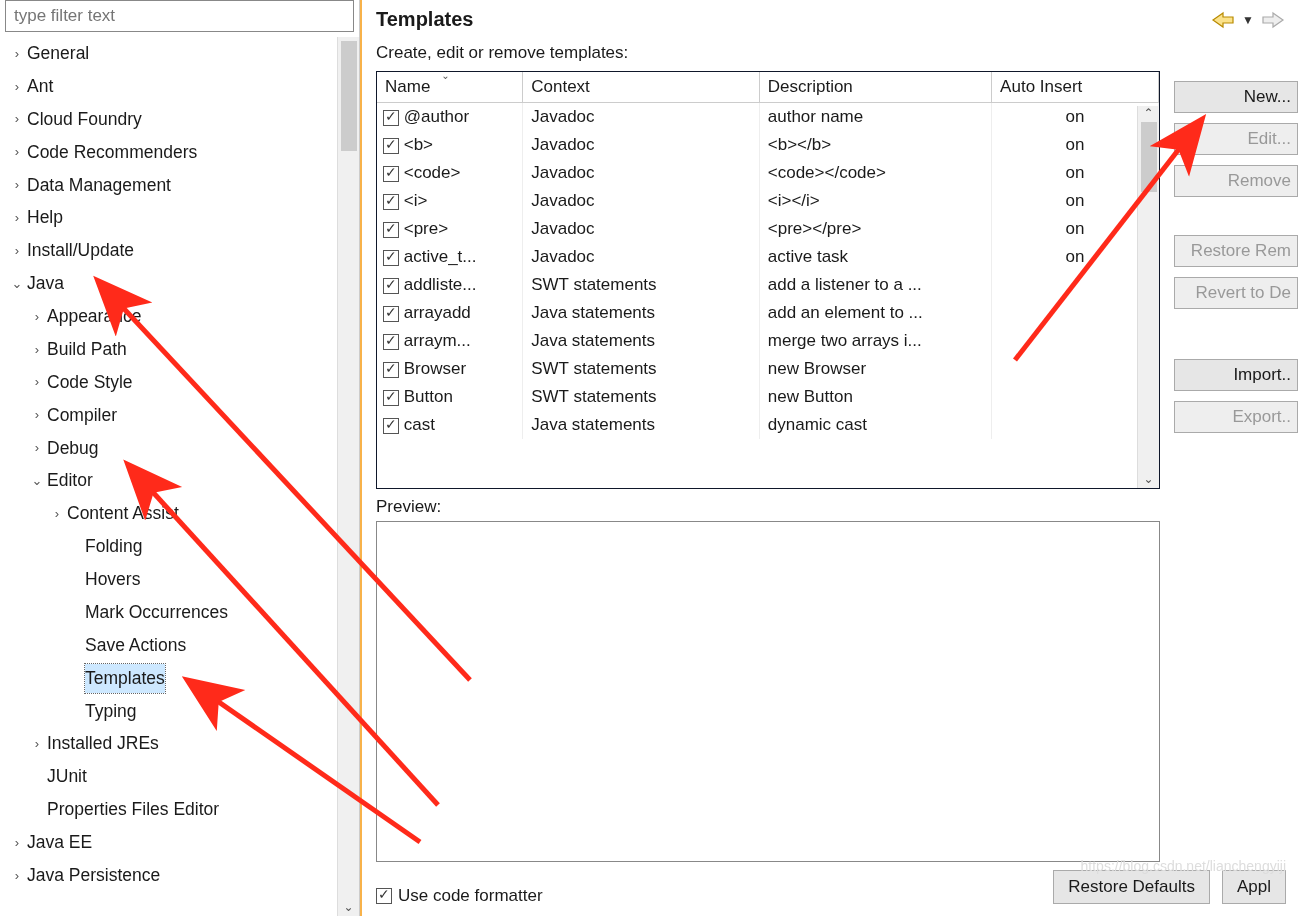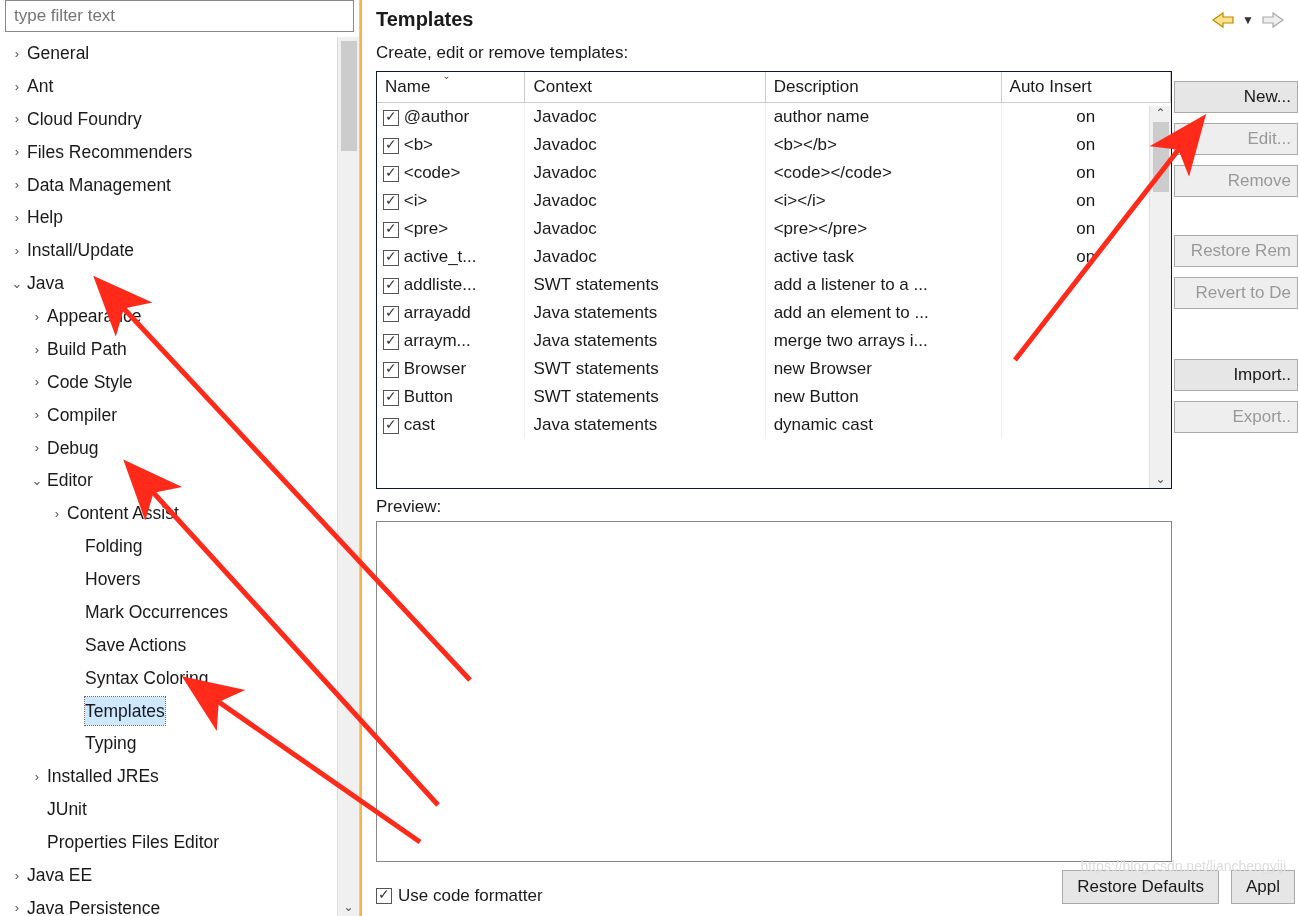--- a/index.html
+++ b/index.html
@@ -18,21 +18,21 @@
 .indent-1 { padding-left: 10px; }
 .indent-2 { padding-left: 30px; }
 .indent-3 { padding-left: 50px; }
 .indent-4 { padding-left: 68px; }
 .tree-item.selected .label { background:#cde8ff; outline:1px dotted #666; }
 .right-pane { flex:1; display:flex; flex-direction:column; padding: 0 0 0 0; position:relative; border-left:2px solid #f8b24a; }
 .right-header { display:flex; align-items:center; padding:8px 12px 12px 14px; }
 .right-header h2 { font-size:20px; font-weight:bold; flex:1; }
 .nav-icons { display:flex; align-items:center; gap:6px; }
 .nav-icons svg { display:block; }
-.right-body { flex:1; display:flex; padding:0 0 0 14px; gap:2px; overflow:hidden; }
+.right-body { flex:1; display:flex; padding:0 0 0 14px; gap:14px; overflow:hidden; }
 .center-col { flex:1; display:flex; flex-direction:column; min-width:0; }
 .instructions { font-size:17px; padding-bottom:8px; }
 .table-box { border:1px solid #0f172a; height:418px; position:relative; background:#fff; overflow:hidden; }
 table { border-collapse:collapse; width:100%; table-layout:fixed; }
 th { text-align:left; font-weight:normal; border:1px solid #ccc; border-top:none; border-left:none; padding:5px 8px; background:#fff; font-size:17px; position:relative; }
 th:first-child { border-left:none; }
 td { border-right:1px solid #eee; padding:4px 8px; font-size:17px; white-space:nowrap; overflow:hidden; text-overflow:ellipsis; }
 td.auto { text-align:center; }
 .chk { display:inline-block; width:16px; height:16px; border:1px solid #555; position:relative; vertical-align:middle; background:#fff; }
 .chk.checked::after { content:"✓"; position:absolute; left:1px; top:-3px; font-size:14px; color:#333; }
@@ -40,21 +40,21 @@
 .vscroll { position:absolute; right:0; top:34px; bottom:0; width:22px; background:#f0f0f0; border-left:1px solid #ddd; }
 .vscroll .up { font-size:12px; color:#555; text-align:center; }
 .vscroll .thumb { width:16px; height:70px; background:#ccc; margin:2px auto; }
 .vscroll .down { position:absolute; bottom:2px; left:0; right:0; font-size:12px; color:#555; text-align:center; }
 .preview-label { margin-top:8px; font-size:17px; }
 .preview-box { border:1px solid #888; flex:1; margin-top:4px; margin-bottom:8px; min-height:200px; background:#fff; }
 .check-row { margin-bottom:10px; display:flex; align-items:center; gap:6px; font-size:17px;margin-top:16px; }
 .right-buttons { display:flex; flex-direction:column; gap:10px; padding-top:38px; padding-right:0; min-width:124px; }
 .btn { border:1px solid #aaa; background:#e6e6e6; padding:5px 6px; text-align:right; font-size:17px; min-height:30px; white-space:nowrap; overflow:hidden; }
 .btn.disabled { color:#999; background:#eee; }
-.bottom-bar { position:absolute; bottom:0; right:3px; padding:8px 0 12px 0; display:flex; gap:12px; }
+.bottom-bar { position:absolute; bottom:0; right:12px; padding:8px 0 12px 0; display:flex; gap:12px; }
 .bottom-bar .btn { text-align:center; padding:6px 14px; }
 .watermark { position:absolute; right:12px; bottom:42px; color:#ddd; font-size:14px; pointer-events:none; }
 
 .overlay { position:absolute; inset:0; pointer-events:none; z-index:50; }
 </style>
 </head>
 <body>
 
 <div class="root">
   <div class="left-pane">
@@ -68,21 +68,21 @@
           <div class="tree-item indent-1">
             <span class="chev">›</span>
             <span class="label">Ant</span>
           </div>
           <div class="tree-item indent-1">
             <span class="chev">›</span>
             <span class="label">Cloud Foundry</span>
           </div>
           <div class="tree-item indent-1">
             <span class="chev">›</span>
-            <span class="label">Files Recommenders</span>
+            <span class="label">Code Recommenders</span>
           </div>
           <div class="tree-item indent-1">
             <span class="chev">›</span>
             <span class="label">Data Management</span>
           </div>
           <div class="tree-item indent-1">
             <span class="chev">›</span>
             <span class="label">Help</span>
           </div>
           <div class="tree-item indent-1">
@@ -129,24 +129,20 @@
             <span class="chev"></span>
             <span class="label">Hovers</span>
           </div>
           <div class="tree-item indent-4">
             <span class="chev"></span>
             <span class="label">Mark Occurrences</span>
           </div>
           <div class="tree-item indent-4">
             <span class="chev"></span>
             <span class="label">Save Actions</span>
-          </div>
-          <div class="tree-item indent-4">
-            <span class="chev"></span>
-            <span class="label">Syntax Coloring</span>
           </div>
           <div class="tree-item indent-4 selected">
             <span class="chev"></span>
             <span class="label">Templates</span>
           </div>
           <div class="tree-item indent-4">
             <span class="chev"></span>
             <span class="label">Typing</span>
           </div>
           <div class="tree-item indent-2">

